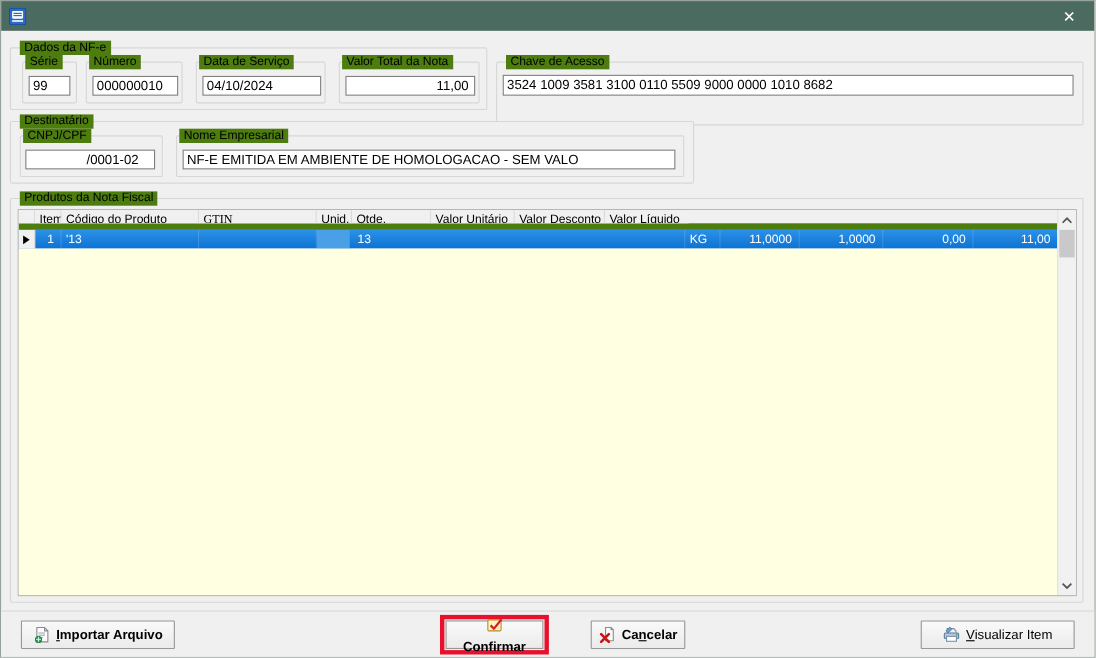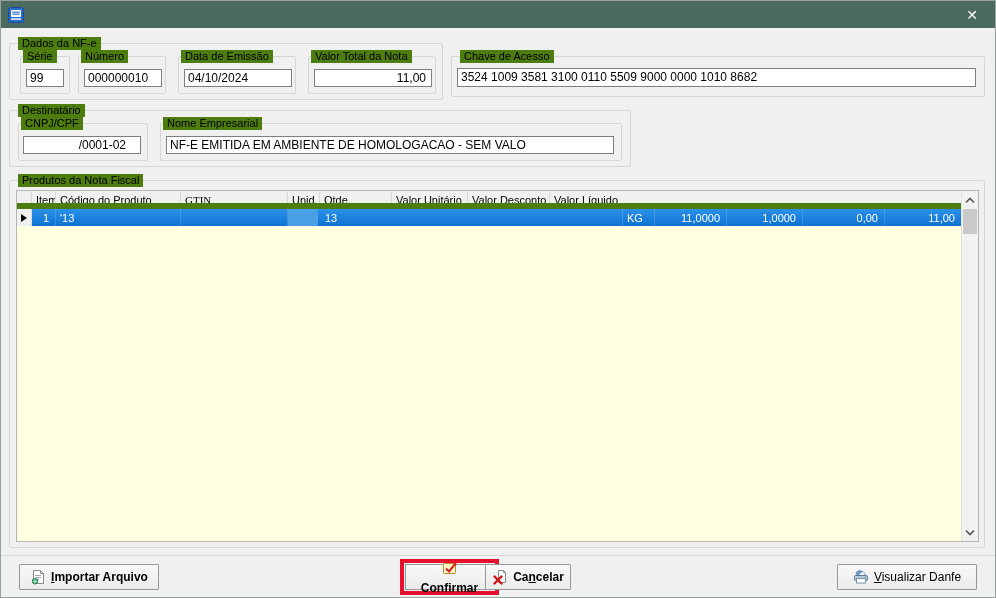--- a/index.html
+++ b/index.html
@@ -39,21 +39,21 @@
   .input.right{text-align:right;}
   #gb-dados{left:8px; top:42px; width:434px; height:57px;}
   #fb-serie {left:10px; top:12px; width:50px; height:38px;}
   #fb-serie .input{left:5px; top:12px; width:38px; height:18px;}
   #fb-numero{left:68px; top:12px; width:88px; height:38px;}
   #fb-numero .input{left:5px; top:12px; width:78px; height:18px;}
   #fb-data{left:168px; top:12px; width:118px; height:38px;}
   #fb-data .input{left:5px; top:12px; width:108px; height:18px;}
   #fb-valor{left:298px; top:12px; width:128px; height:38px;}
   #fb-valor .input{left:5px; top:12px; width:118px; height:18px; padding-right:5px;}
-  #gb-chave{left:450px; top:55px; width:534px; height:41px;}
+  #gb-chave{left:450px; top:55px; width:534px; height:58px;}
   #gb-chave .input{left:5px; top:11px; width:519px; height:19px;}
   #gb-dest{left:8px; top:109px; width:622px; height:57px;}
   #fb-cnpj{left:8px; top:12px; width:130px; height:38px;}
   #fb-cnpj .input{left:4px; top:12px; width:118px; height:18px; padding-right:14px;}
   #fb-nome{left:150px; top:12px; width:462px; height:38px;}
   #fb-nome .input{left:5px; top:12px; width:448px; height:18px;}
   
   #gb-produtos{left:8px; top:179px; width:976px; height:368px;}
   .grid{
     position:absolute; left:6px; top:9px; width:963px; height:352px;
@@ -94,21 +94,21 @@
     position:absolute; display:flex; align-items:center; justify-content:center; gap:5px;
     background:linear-gradient(#f9f9f9,#ebebeb); border:1px solid #979797; border-radius:1px;
     font-size:12px; font-weight:bold; box-sizing:border-box; cursor:pointer; white-space:nowrap;
   }
   .btn .u{text-decoration:underline;}
   .btn.regular{font-weight:normal;}
   #btn-importar{left:18px; top:8px; width:140px; height:26px;}
   .red-annotation{position:absolute; left:399px; top:3px; border:4px solid #e8112d; padding:1px; background:transparent;}
   #btn-confirmar{position:relative; width:89px; height:26px; display:flex; align-items:center; justify-content:center; gap:5px;
     background:linear-gradient(#f9f9f9,#ebebeb); border:1px solid #979797; font-size:12px; font-weight:bold; box-sizing:border-box; cursor:pointer; white-space:nowrap;flex-direction:column;}
-  #btn-cancelar{left:484px; top:8px; width:86px; height:26px;}
+  #btn-cancelar{left:536px; top:8px; width:86px; height:26px;}
   #btn-visualizar{left:836px; top:8px; width:140px; height:26px;}
   .icon16{width:16px; height:16px; flex:0 0 16px;}
 </style>
 </head>
 <body>
 
 <div class="window">
 
   <div class="titlebar">
     <span class="title-icon">
@@ -127,21 +127,21 @@
     <span class="gb-caption">Dados da NF-e</span>
     <div class="fieldbox" id="fb-serie">
       <span class="gb-caption">Série</span>
       <div class="input">99</div>
     </div>
     <div class="fieldbox" id="fb-numero">
       <span class="gb-caption">Número</span>
       <div class="input">000000010</div>
     </div>
     <div class="fieldbox" id="fb-data">
-      <span class="gb-caption">Data de Emissão</span>
+      <span class="gb-caption">Data de Serviço</span>
       <div class="input">04/10/2024</div>
     </div>
     <div class="fieldbox" id="fb-valor">
       <span class="gb-caption">Valor Total da Nota</span>
       <div class="input right">11,00</div>
     </div>
   </div>
 
   <div class="groupbox" id="gb-chave">
     <span class="gb-caption">Chave de Acesso</span>
@@ -251,17 +251,17 @@
     <div class="btn regular" id="btn-visualizar">
       <span class="icon16">
         <svg width="16" height="16" viewBox="0 0 16 16">
           <path d="M4 6V2.5h6l2 2V6" fill="#eef4fb" stroke="#7a92ad"></path>
           <rect x="1.5" y="6.5" width="13" height="5" rx="1" fill="#b7c9da" stroke="#5e7b96"></rect>
           <rect x="3.5" y="9.5" width="9" height="4.5" fill="#ffffff" stroke="#7a92ad"></rect>
           <path d="M3 4.5L6.5 1l2 2-3.5 3.5z" fill="#6f9bd1" stroke="#3e6da8" stroke-width="0.6"></path>
           <circle cx="12.7" cy="8" r="0.8" fill="#4a7"></circle>
         </svg>
       </span>
-      <span><span class="u">V</span><span>isualizar Danfe</span></span>
+      <span><span class="u">V</span><span>isualizar Item</span></span>
     </div>
   </div>
 
 </div>
 
 </body></html>

